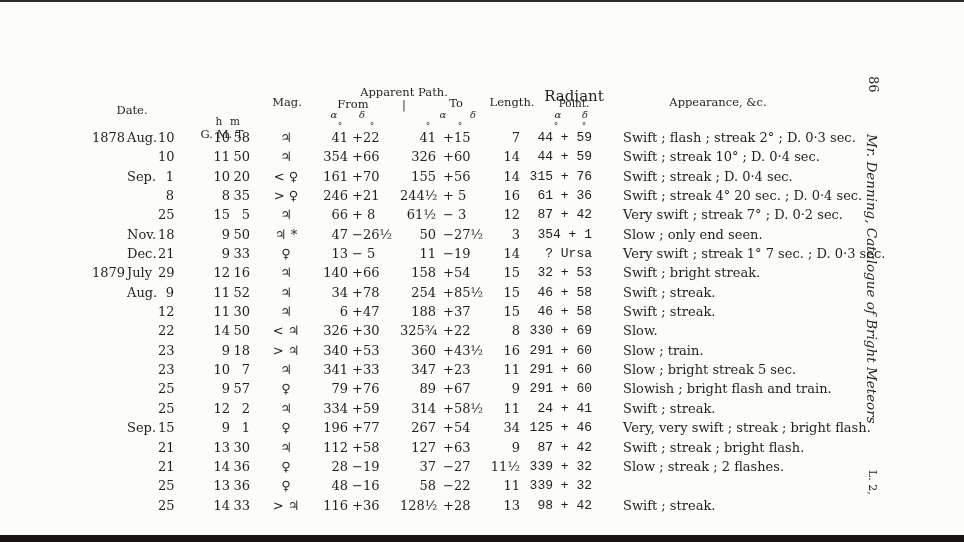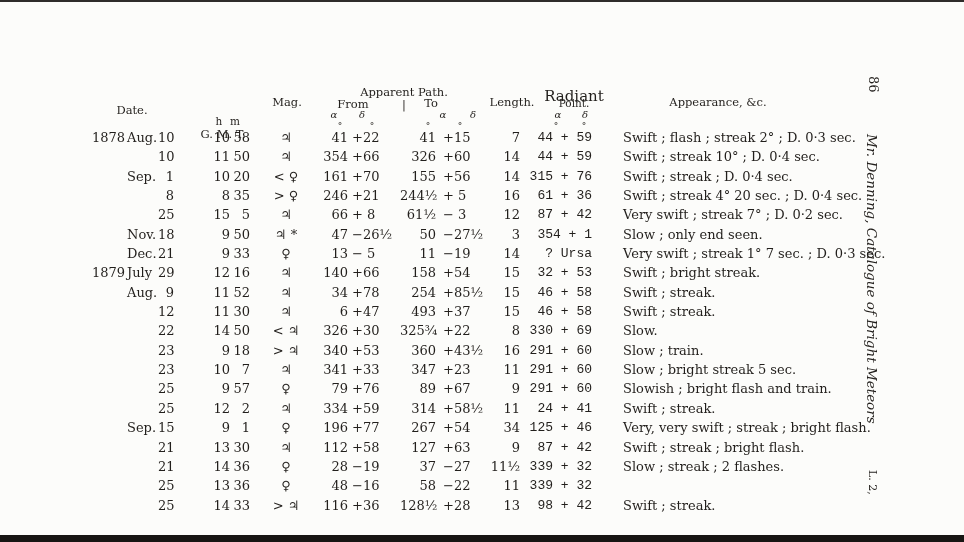--- a/index.html
+++ b/index.html
@@ -16,21 +16,21 @@
 
   
   .thead { position:absolute; top:0; left:0; width:100%; height:44px; font-size:11.5px; }
   .thead .hl { position:absolute; white-space:nowrap; transform:translateX(-50%); }
   .h-date       { left:44px;  top:11px;margin-top:8px; }
   .h-gmt        { left:135px; top:11px;margin-top:32px; }
   .h-mag        { left:199px; top:11px; }
   .h-apppath    { left:316px; top:1px; }
   .h-from       { left:265px; top:13px; }
   .h-sep        { left:316px; top:13px; }
-  .h-to         { left:343px; top:12px; }
+  .h-to         { left:368px; top:12px; }
   .h-length     { left:424px; top:11px; }
   .h-radiant1   { left:486px; top:3px;  font-size:15px; }
   .h-radiant2   { left:486px; top:13px; font-size:10.5px; }
   .h-appearance { left:630px; top:11px; }
   .greek { font-style:italic; font-size:10px; }
   .g-fa { left:246px; top:25px; }
   .g-fd { left:274px; top:25px; }
   .g-ta { left:355px; top:25px; }
   .g-td { left:385px; top:25px; }
   .g-ra { left:470px; top:25px; }
@@ -252,21 +252,21 @@
         </div>
         <div class="row">
           <span class="c-year"></span>
           <span class="c-month"></span>
           <span class="c-day">12</span>
           <span class="c-gh">11</span>
           <span class="c-gm">30</span>
           <span class="c-mag">♃</span>
           <span class="c-fa">6</span>
           <span class="c-fd">+47</span>
-          <span class="c-ta">493</span>
+          <span class="c-ta">188</span>
           <span class="c-td">+37</span>
           <span class="c-len">15</span>
           <span class="c-rad">46 + 58</span>
           <span class="c-app">Swift ; streak.</span>
         </div>
         <div class="row">
           <span class="c-year"></span>
           <span class="c-month"></span>
           <span class="c-day">22</span>
           <span class="c-gh">14</span>

